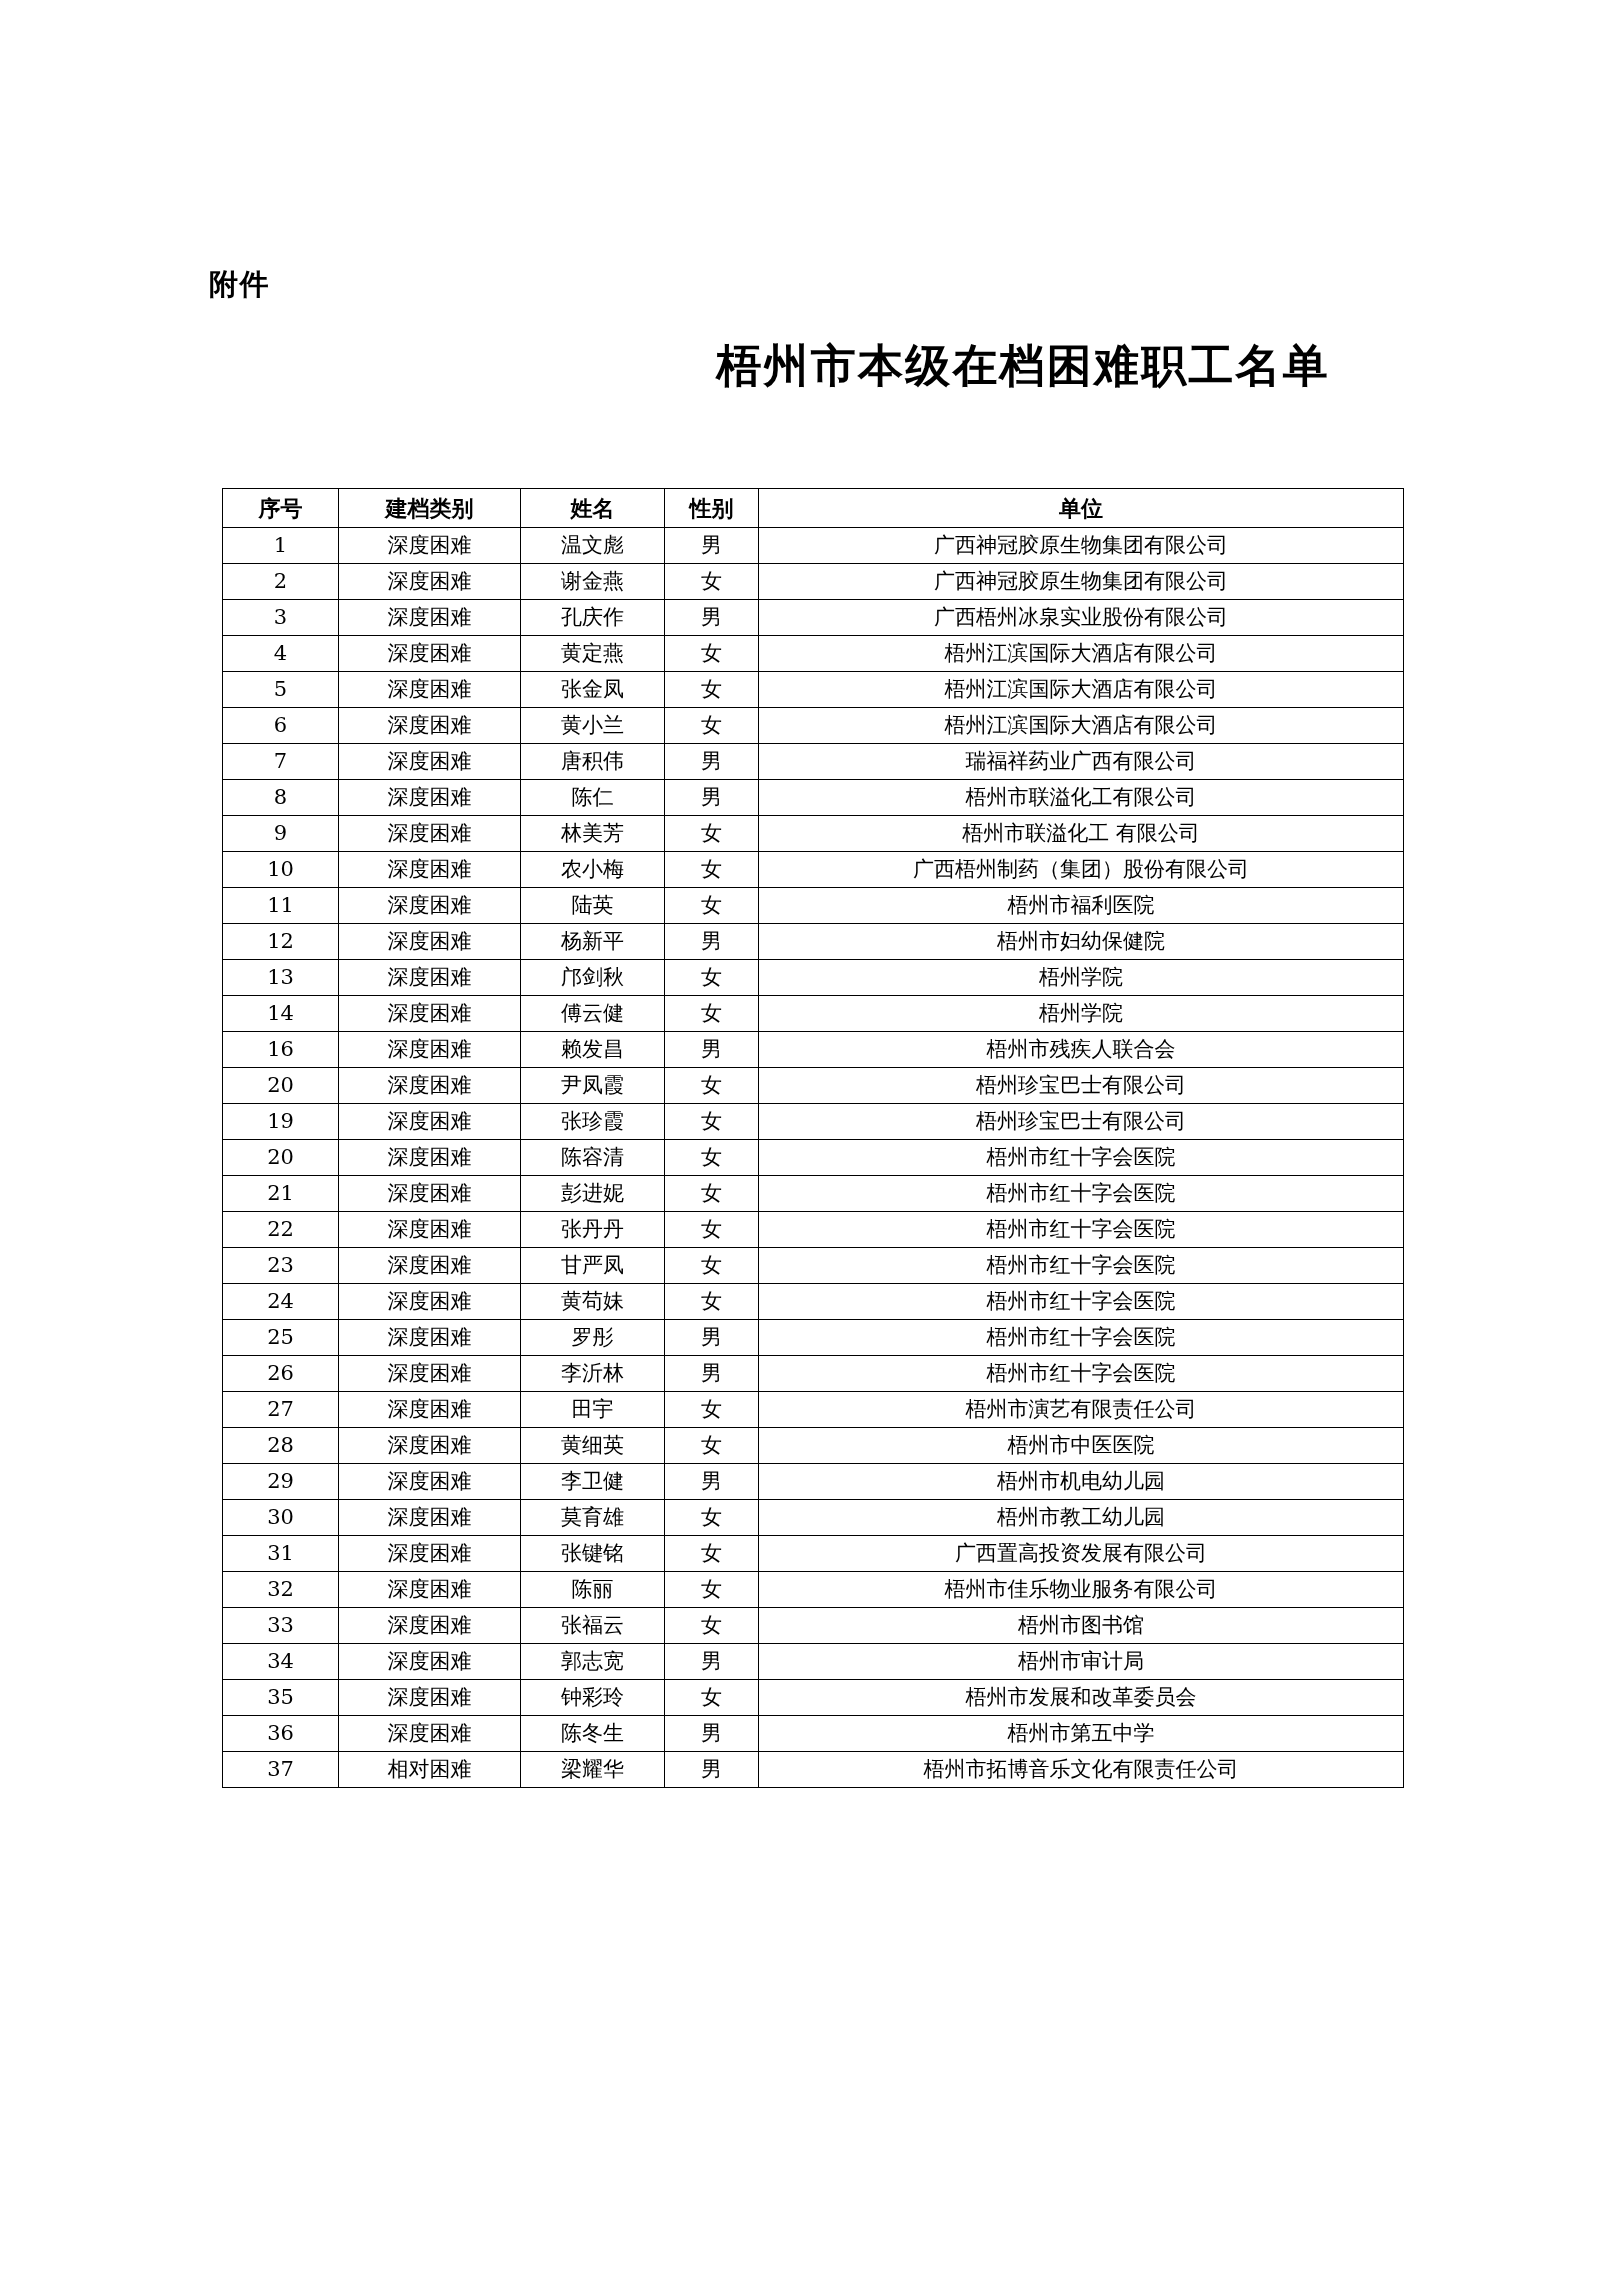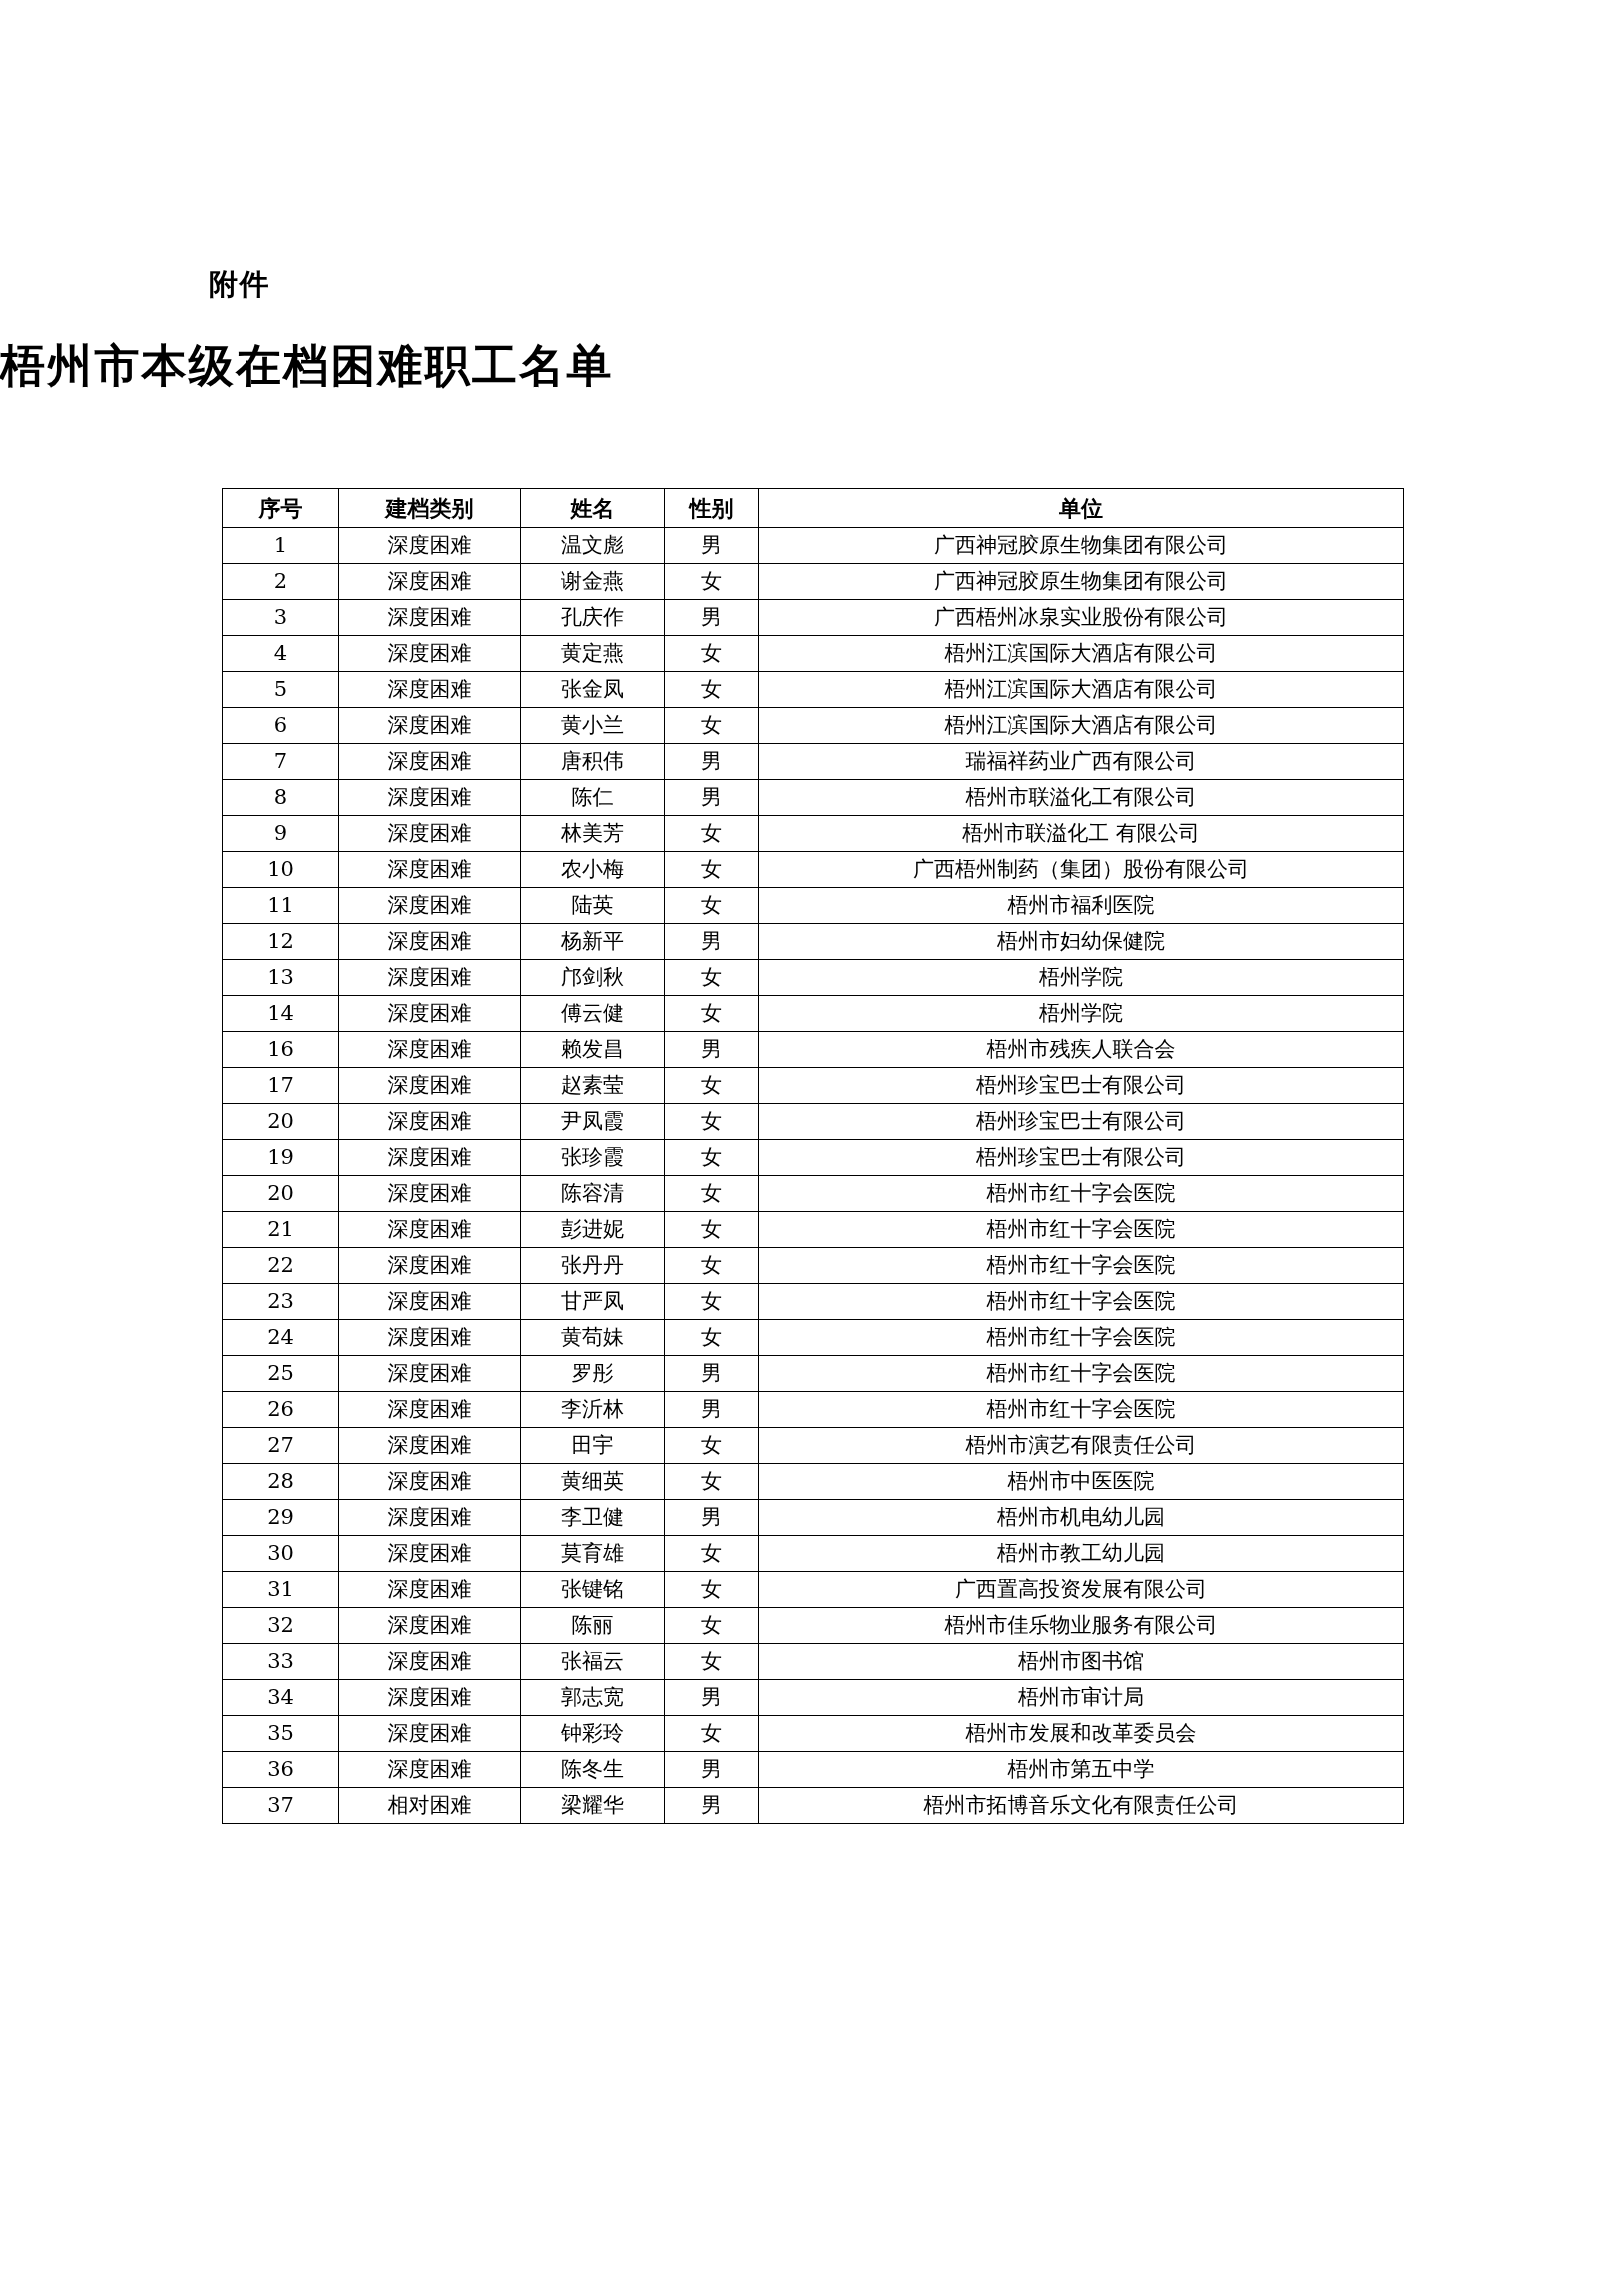--- a/index.html
+++ b/index.html
@@ -28,21 +28,21 @@
     font-size: 29px;
     font-weight: bold;
     font-family: "DejaVu Serif", "Liberation Serif", serif;
     letter-spacing: 1.5px;
   }
   .doc-title {
     position: absolute;
     left: 0;
     top: 336px;
     width: 1330px;
-    text-align: left;
+    text-align: right;
     font-size: 45px;
     font-weight: bold;
     letter-spacing: 2.2px;
     font-family: "DejaVu Serif", "Liberation Serif", serif;
   }
   .table-wrap {
     position: absolute;
     left: 222px;
     top: 488px;
     width: 1181px;
@@ -207,27 +207,20 @@
             <td>梧州学院</td>
           </tr>
           <tr>
             <td class="num-cell">16</td>
             <td>深度困难</td>
             <td>赖发昌</td>
             <td>男</td>
             <td>梧州市残疾人联合会</td>
           </tr>
           <tr>
-            <td class="num-cell">17</td>
-            <td>深度困难</td>
-            <td>赵素莹</td>
-            <td>女</td>
-            <td>梧州珍宝巴士有限公司</td>
-          </tr>
-          <tr>
             <td class="num-cell">20</td>
             <td>深度困难</td>
             <td>尹凤霞</td>
             <td>女</td>
             <td>梧州珍宝巴士有限公司</td>
           </tr>
           <tr>
             <td class="num-cell">19</td>
             <td>深度困难</td>
             <td>张珍霞</td>

